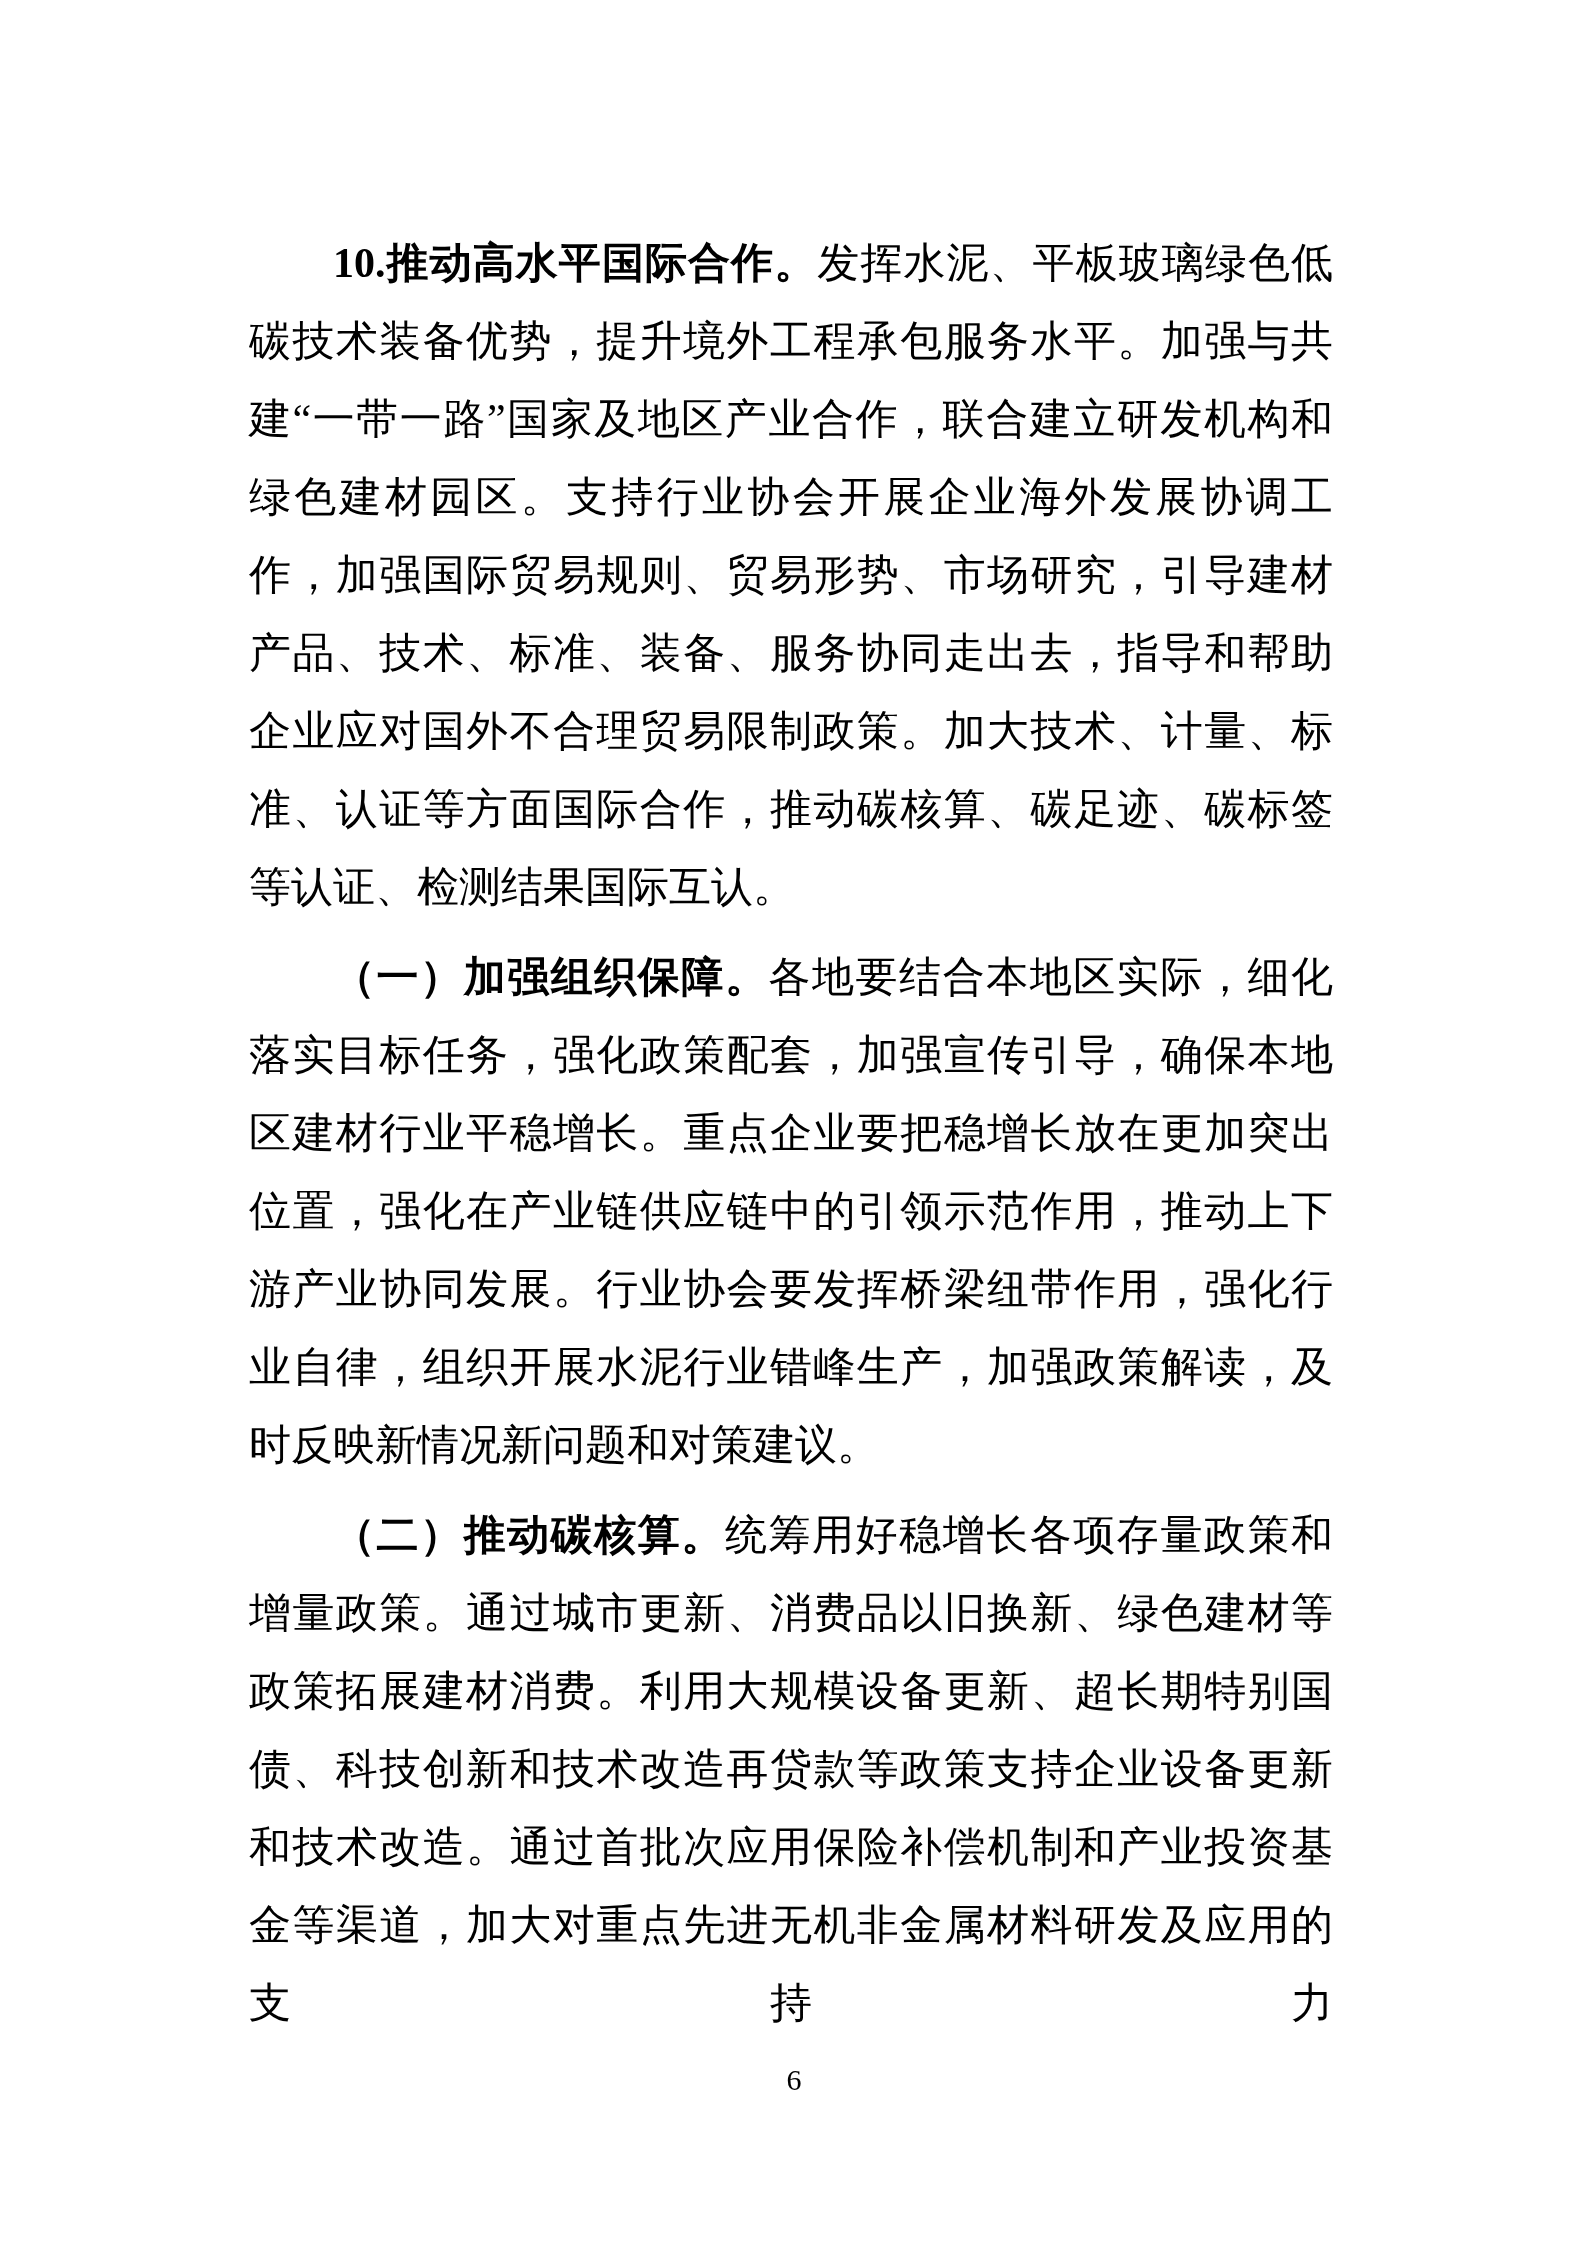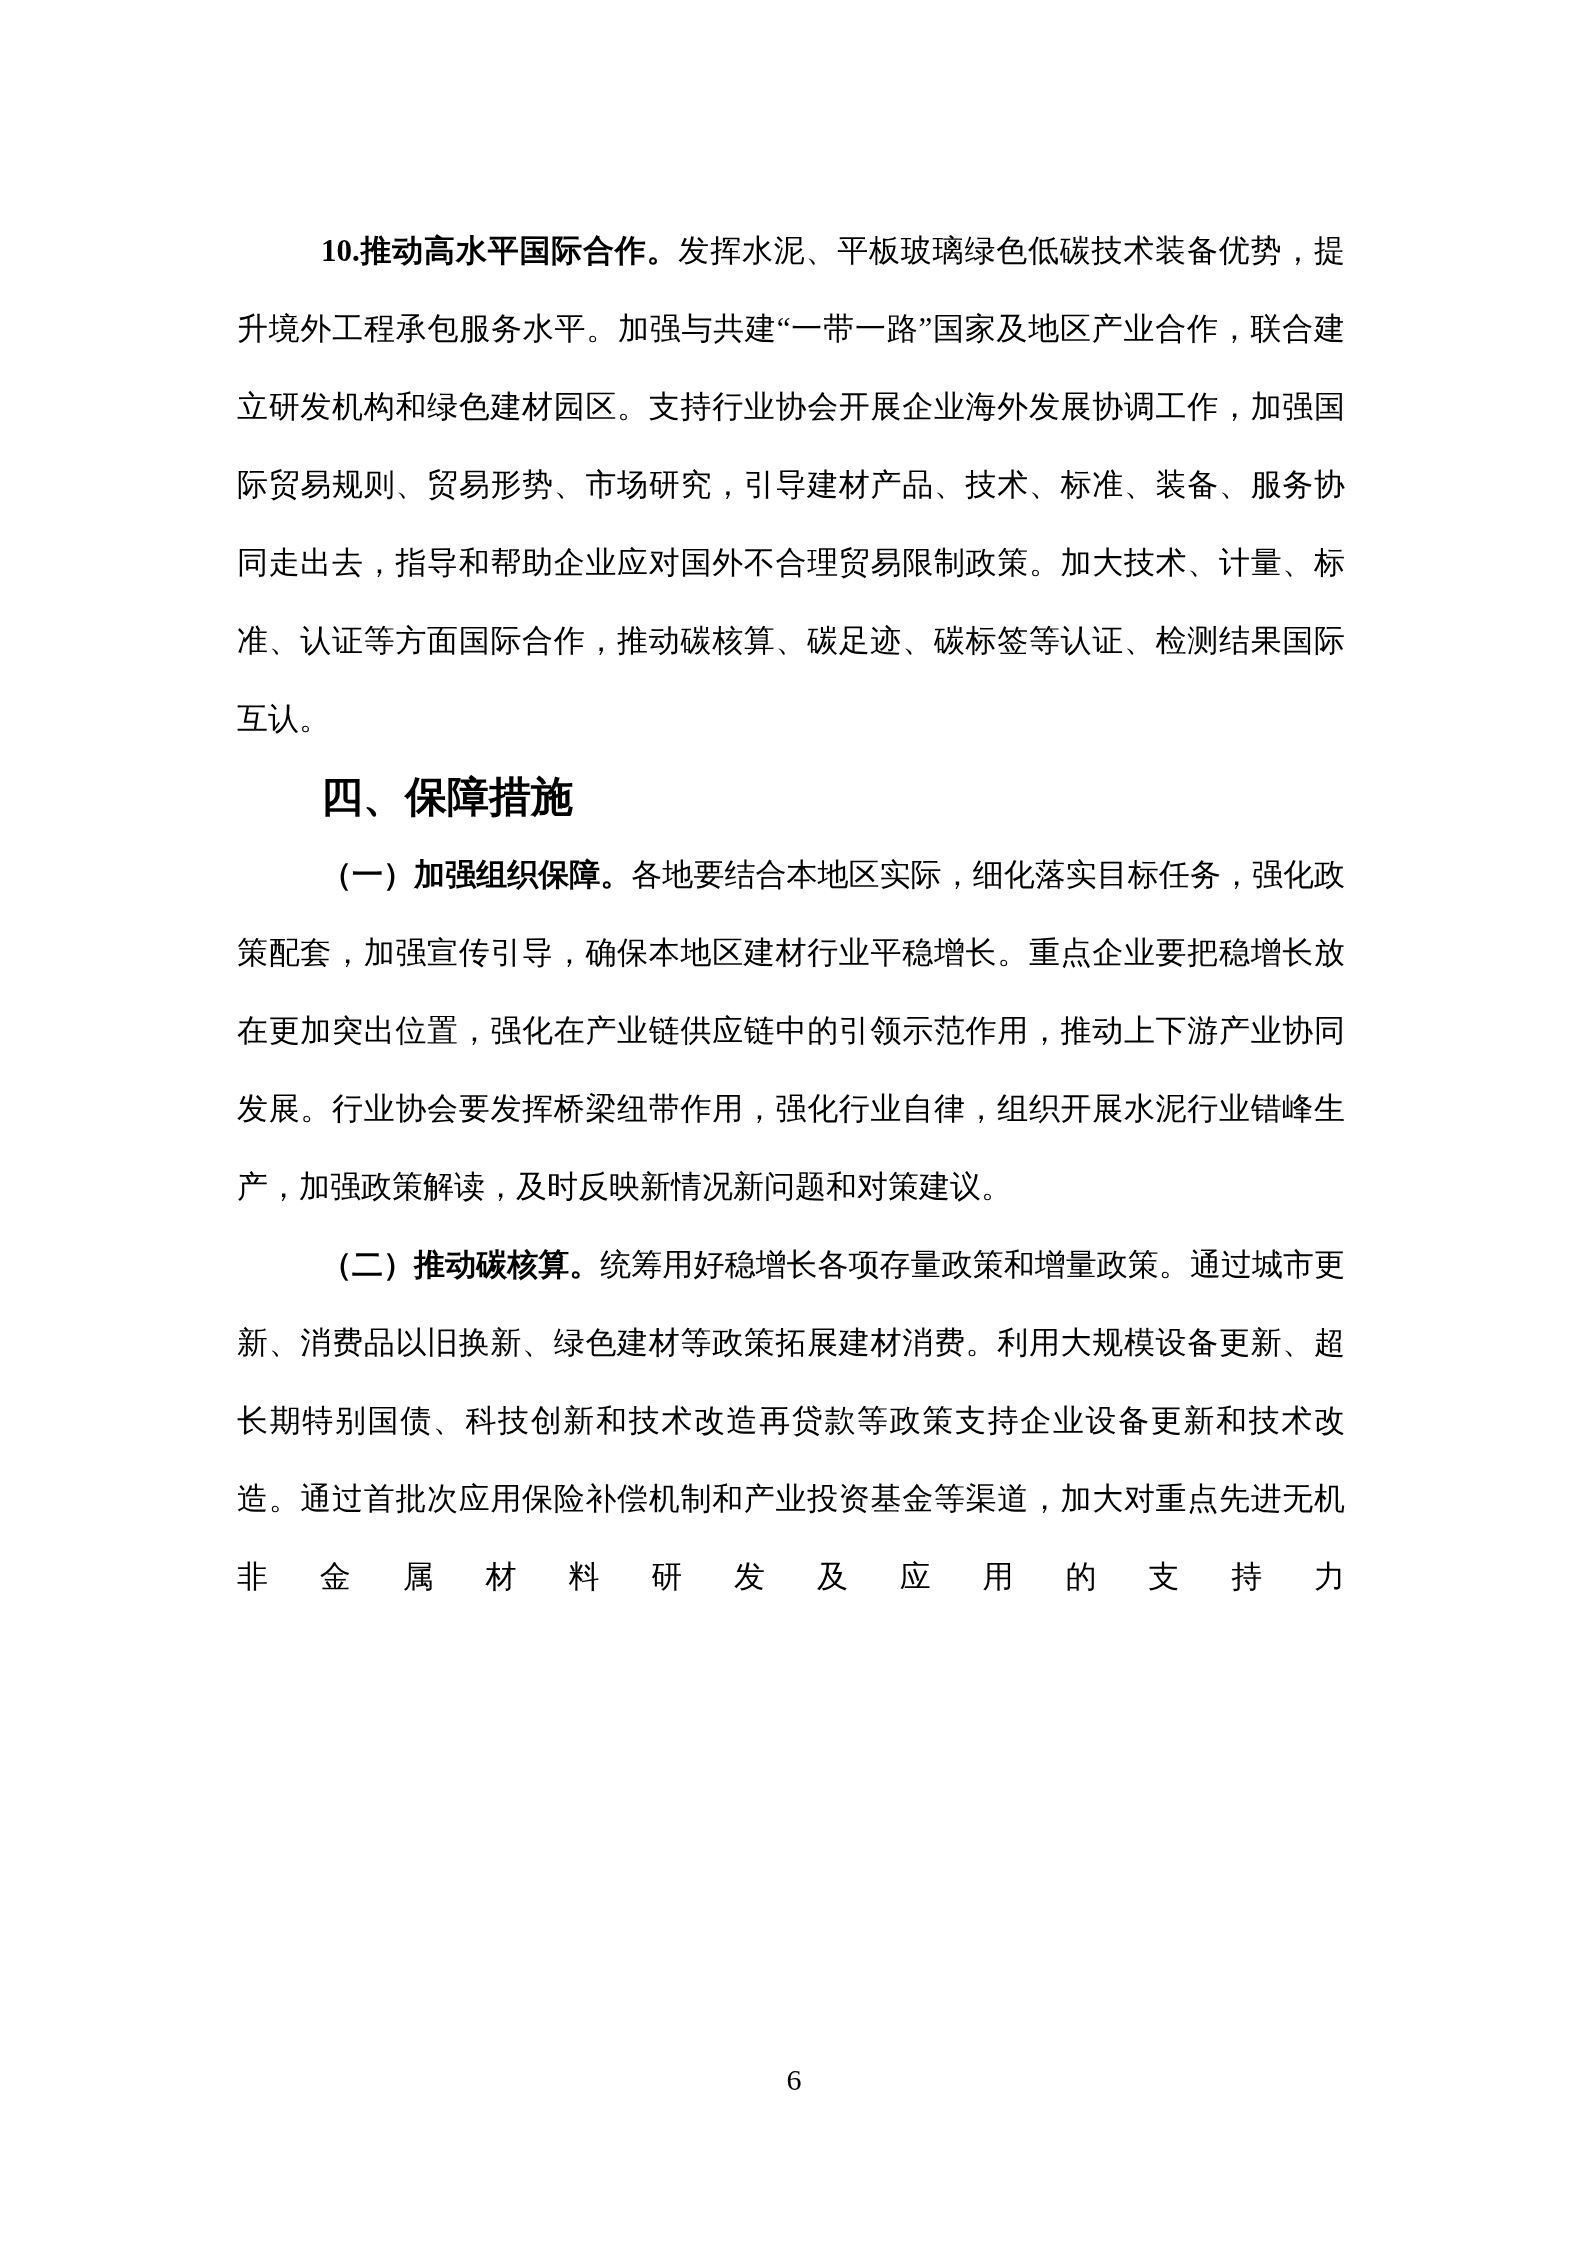--- a/index.html
+++ b/index.html
@@ -20,22 +20,22 @@
     inset: 0;
     background: #ffffff;
   }
   .text-block {
     position: absolute;
     left: 237px;
     top: 212px;
     width: 1108px;
   }
   .para {
-    margin: 0;
-    font-size: 31px;
+    margin: 12px;
+    font-size: 42px;
     line-height: 78px;
     text-align: justify;
     text-indent: 84px;
     letter-spacing: 0px;
     word-break: break-all;
     font-family: "Liberation Serif", "DejaVu Serif", serif;
   }
   .para .lead {
     font-weight: 700;
   }
@@ -66,21 +66,20 @@
 <body>
 
 <div class="page">
 
   <div class="text-block">
 
     <p class="para">
       <span class="lead">10.推动高水平国际合作。</span><span>发挥水泥、平板玻璃绿色低碳技术装备优势，提升境外工程承包服务水平。加强与共建“一带一路”国家及地区产业合作，联合建立研发机构和绿色建材园区。支持行业协会开展企业海外发展协调工作，加强国际贸易规则、贸易形势、市场研究，引导建材产品、技术、标准、装备、服务协同走出去，指导和帮助企业应对国外不合理贸易限制政策。加大技术、计量、标准、认证等方面国际合作，推动碳核算、碳足迹、碳标签等认证、检测结果国际互认。</span>
     </p>
 
-    <h2 class="section-heading">四、保障措施</h2>
 
     <p class="para">
       <span class="lead">（一）加强组织保障。</span><span>各地要结合本地区实际，细化落实目标任务，强化政策配套，加强宣传引导，确保本地区建材行业平稳增长。重点企业要把稳增长放在更加突出位置，强化在产业链供应链中的引领示范作用，推动上下游产业协同发展。行业协会要发挥桥梁纽带作用，强化行业自律，组织开展水泥行业错峰生产，加强政策解读，及时反映新情况新问题和对策建议。</span>
     </p>
 
     <p class="para justify-last">
       <span class="lead">（二）推动碳核算。</span><span>统筹用好稳增长各项存量政策和增量政策。通过城市更新、消费品以旧换新、绿色建材等政策拓展建材消费。利用大规模设备更新、超长期特别国债、科技创新和技术改造再贷款等政策支持企业设备更新和技术改造。通过首批次应用保险补偿机制和产业投资基金等渠道，加大对重点先进无机非金属材料研发及应用的支持力</span>
     </p>
 
   </div>

